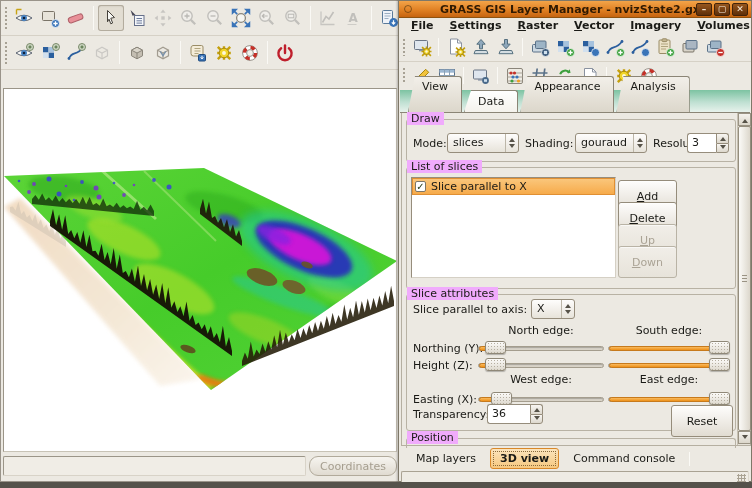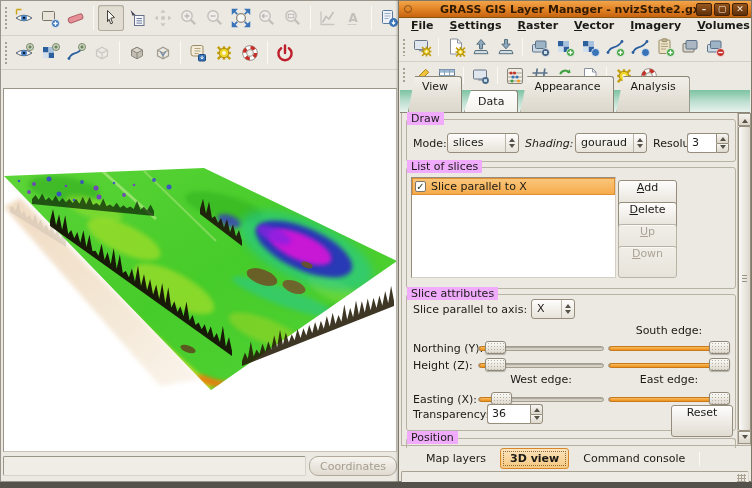--- a/index.html
+++ b/index.html
@@ -61,21 +61,21 @@
                     align-items:center; justify-content:center; }
   .arr-up { width:0; height:0; border:3px solid transparent; border-bottom:4px solid #565248; margin-bottom:1px; }
   .arr-dn { width:0; height:0; border:3px solid transparent; border-top:4px solid #565248; margin-top:1px; }
   .spin { position:absolute; display:flex; height:20px; }
   .spin .entry { background:#fff; border:1px solid #968d7c; border-right:none; border-radius:3px 0 0 3px; padding:2px 4px 0; flex:1; }
   .spin .sbtns { width:13px; display:flex; flex-direction:column; }
   .spin .sbtns div { flex:1; border:1px solid #968d7c; background:linear-gradient(#f8f6f2,#ddd8cd);
                      display:flex; align-items:center; justify-content:center; }
   .spin .sbtns div:first-child { border-bottom-width:0; border-radius:0 3px 0 0; }
   .spin .sbtns div:last-child { border-radius:0 0 3px 0; }
-  .btn { position:absolute; display:flex; justify-content:center; height:32px;
+  .btn { position:absolute; display:flex; align-items:center; justify-content:center; height:32px;
          border:1px solid #958c7b; border-radius:3px; background:linear-gradient(#fefdfc,#e1dcd2);
          box-shadow:0 1px 0 rgba(255,255,255,.6) inset; }
   .btn.disabled { color:#aaa395; border-color:#b9b3a5; background:linear-gradient(#f1eee8,#e7e3da); }
   .listbox { position:absolute; background:#fff; border:1px solid; border-color:#968d7c #d5d0c5 #d5d0c5 #968d7c; overflow:hidden; }
   .lrow { height:17px; display:flex; align-items:center; gap:5px; padding:0 3px; }
   .lrow.selected { background:linear-gradient(#fac87e,#f6a948); box-shadow:inset 0 0 0 1px #e08f33; }
   .checkbox { width:11px; height:11px; background:#fff; border:1px solid #7d7668; border-radius:2px;
               font-size:10px; line-height:9px; text-align:center; color:#243a18; font-weight:bold; }
   .slider { position:absolute; height:17px; }
   .trough { position:absolute; left:0; right:0; top:6px; height:5px; border-radius:3px; background:#d8d3c8;
@@ -89,21 +89,21 @@
   
   .sb { position:absolute; right:0; top:0; width:13px; height:100%; background:#e6e2d8; border-left:1px solid #c6c0b2; }
   .sb-btn { position:absolute; left:0; width:13px; height:13px; background:linear-gradient(#f5f3ee,#dbd6ca);
             border:1px solid #9a9384; display:flex; align-items:center; justify-content:center; }
   .sb-thumb { position:absolute; left:0; width:13px; background:linear-gradient(90deg,#fbfaf7,#dcd7cc);
               border:1px solid #948d7d; border-radius:2px; }
   .sb-grip { position:absolute; left:3px; right:3px; top:50%; height:8px; margin-top:-4px;
              background:repeating-linear-gradient(#9a9384 0 1px, transparent 1px 3px); }
   
   .btabs { position:absolute; left:1px; right:1px; top:447px; height:21px; display:flex; align-items:center;
-           gap:4px; padding-left:16px; background:#ece9e2; }
+           gap:4px; padding-left:6px; background:#ece9e2; }
   .btab { padding:3px 9px; border:1px solid transparent; border-radius:3px; }
   .btab.active { font-weight:bold; border-color:#d8882a; background:linear-gradient(#fbe4bd,#f6c87f);
                  outline:1px dotted #8a6a3a; outline-offset:-4px; }
   .bsep { width:1px; height:14px; background:#c9c3b6; border-right:1px solid #fbfaf6; }
   .statusbar-r { position:absolute; left:2px; right:2px; top:470px; height:15px; background:#eeebe4;
                  border:1px solid; border-color:#a9a293 #dcd7cc #dcd7cc #a9a293; border-radius:2px; }
   .rgrip { position:absolute; right:2px; bottom:2px; width:9px; height:9px;
            background-image:radial-gradient(#a9a293 1px, transparent 1.2px); background-size:3px 3px; }
   .bottom-strip { position:absolute; left:0; right:0; bottom:0; height:6px; background:#55524b; }
   svg text { font-family:"DejaVu Sans",sans-serif; }
@@ -602,21 +602,21 @@
     <div class="frame" style="left:4px;top:6px;width:330px;height:43px;">
       <span class="legend">Draw</span>
       <span class="flabel" style="left:6px;top:17px;">Mode:</span>
       <div class="combo" style="left:40px;top:13px;width:72px;">
         <span class="val">slices</span>
         <span class="stepper">
             <span class="arr-up"></span>
             <span class="arr-dn"></span>
           </span>
       </div>
-      <span class="flabel" style="left:118px;top:17px;font-style:italic;">Shading:</span>
+      <span class="flabel" style="left:118px;top:17px;">Shading:</span>
       <div class="combo" style="left:168px;top:13px;width:72px;">
         <span class="val">gouraud</span>
         <span class="stepper">
             <span class="arr-up"></span>
             <span class="arr-dn"></span>
           </span>
       </div>
       <span class="flabel" style="left:246px;top:17px;">Resolution:</span>
       <div class="spin" style="left:280px;top:13px;width:42px;">
         <span class="entry">3</span>
@@ -658,20 +658,21 @@
     <div class="frame" style="left:4px;top:181px;width:330px;height:137px;">
       <span class="legend">Slice attributes</span>
       <span class="flabel" style="left:6px;top:8px;">Slice parallel to axis:</span>
       <div class="combo" style="left:124px;top:4px;width:44px;">
         <span class="val">X</span>
         <span class="stepper">
             <span class="arr-up"></span>
             <span class="arr-dn"></span>
           </span>
       </div>
+      <span class="flabel center" style="left:71px;top:29px;width:126px;">North edge:</span>
       <span class="flabel center" style="left:201px;top:29px;width:122px;">South edge:</span>
       <span class="flabel center" style="left:71px;top:78px;width:126px;">West edge:</span>
       <span class="flabel center" style="left:201px;top:78px;width:122px;">East edge:</span>
       <div id="slider-rows">
           <span class="flabel" style="left: 6px; top: 47px;">Northing (Y):</span>
           <div class="slider" style="left: 71px; top: 45px; width: 126px;">
             <span class="trough"></span>
             <span class="sfill" style="width:17px;"></span>
             <span class="shandle" style="left:7px;"></span>
           </div>

